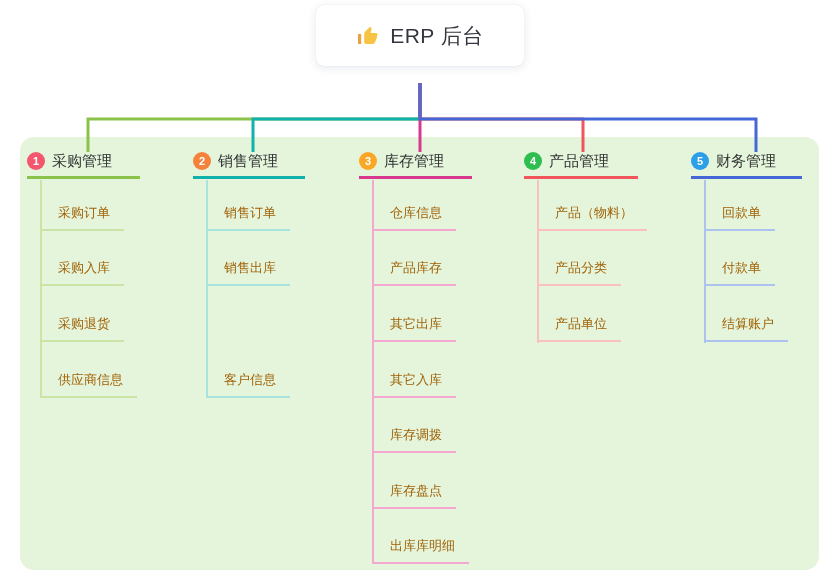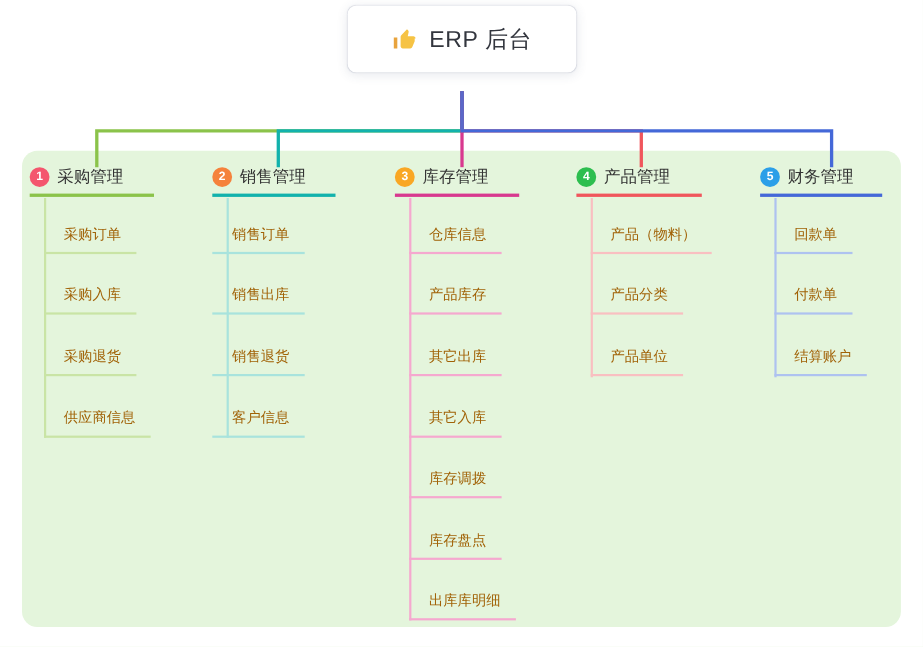--- a/index.html
+++ b/index.html
@@ -45,21 +45,21 @@
     position:absolute;top:180px;width:2px;background:var(--lc);pointer-events:none;
   }
   .child{
     position:absolute;box-sizing:border-box;white-space:nowrap;
     font-size:13px;line-height:16px;color:#a16207;
     padding:2px 14px 8px 18px;border-bottom:2px solid var(--lc);
     width:max-content;cursor:default;
   }
   
   .b1 .hdr{left:27px;width:113px}  .b1 .vline{left:40px;height:218px} .b1 .child{left:40px}
-  .b2 .hdr{left:193px;width:112px} .b2 .vline{left:206px;height:218px}.b2 .child{left:193px}
+  .b2 .hdr{left:193px;width:112px} .b2 .vline{left:206px;height:218px}.b2 .child{left:206px}
   .b3 .hdr{left:359px;width:113px} .b3 .vline{left:372px;height:384px}.b3 .child{left:372px}
   .b4 .hdr{left:524px;width:114px} .b4 .vline{left:537px;height:163px}.b4 .child{left:537px}
   .b5 .hdr{left:691px;width:111px} .b5 .vline{left:704px;height:163px}.b5 .child{left:704px}
   
   .r0{top:203px}.r1{top:258px}.r2{top:314px}.r3{top:370px}.r4{top:425px}.r5{top:481px}.r6{top:536px}
 </style>
 </head>
 <body>
 
 <div class="stage">
@@ -96,21 +96,20 @@
   </div>
 
   <div class="branch b2" style="--c: #12B2AC; --lc: #A8E3DD; --bc: #F5823C;">
     <div class="hdr">
       <span class="badge">2</span>
       <span class="hlabel">销售管理</span>
     </div>
     <div class="vline"></div>
     <div class="child r0">销售订单</div>
     <div class="child r1">销售出库</div>
-    <div class="child r2">销售退货</div>
     <div class="child r3">客户信息</div>
   </div>
 
   <div class="branch b3" style="--c: #D8398F; --lc: #F5A8CF; --bc: #F9A724;">
     <div class="hdr">
       <span class="badge">3</span>
       <span class="hlabel">库存管理</span>
     </div>
     <div class="vline"></div>
     <div class="child r0">仓库信息</div>

